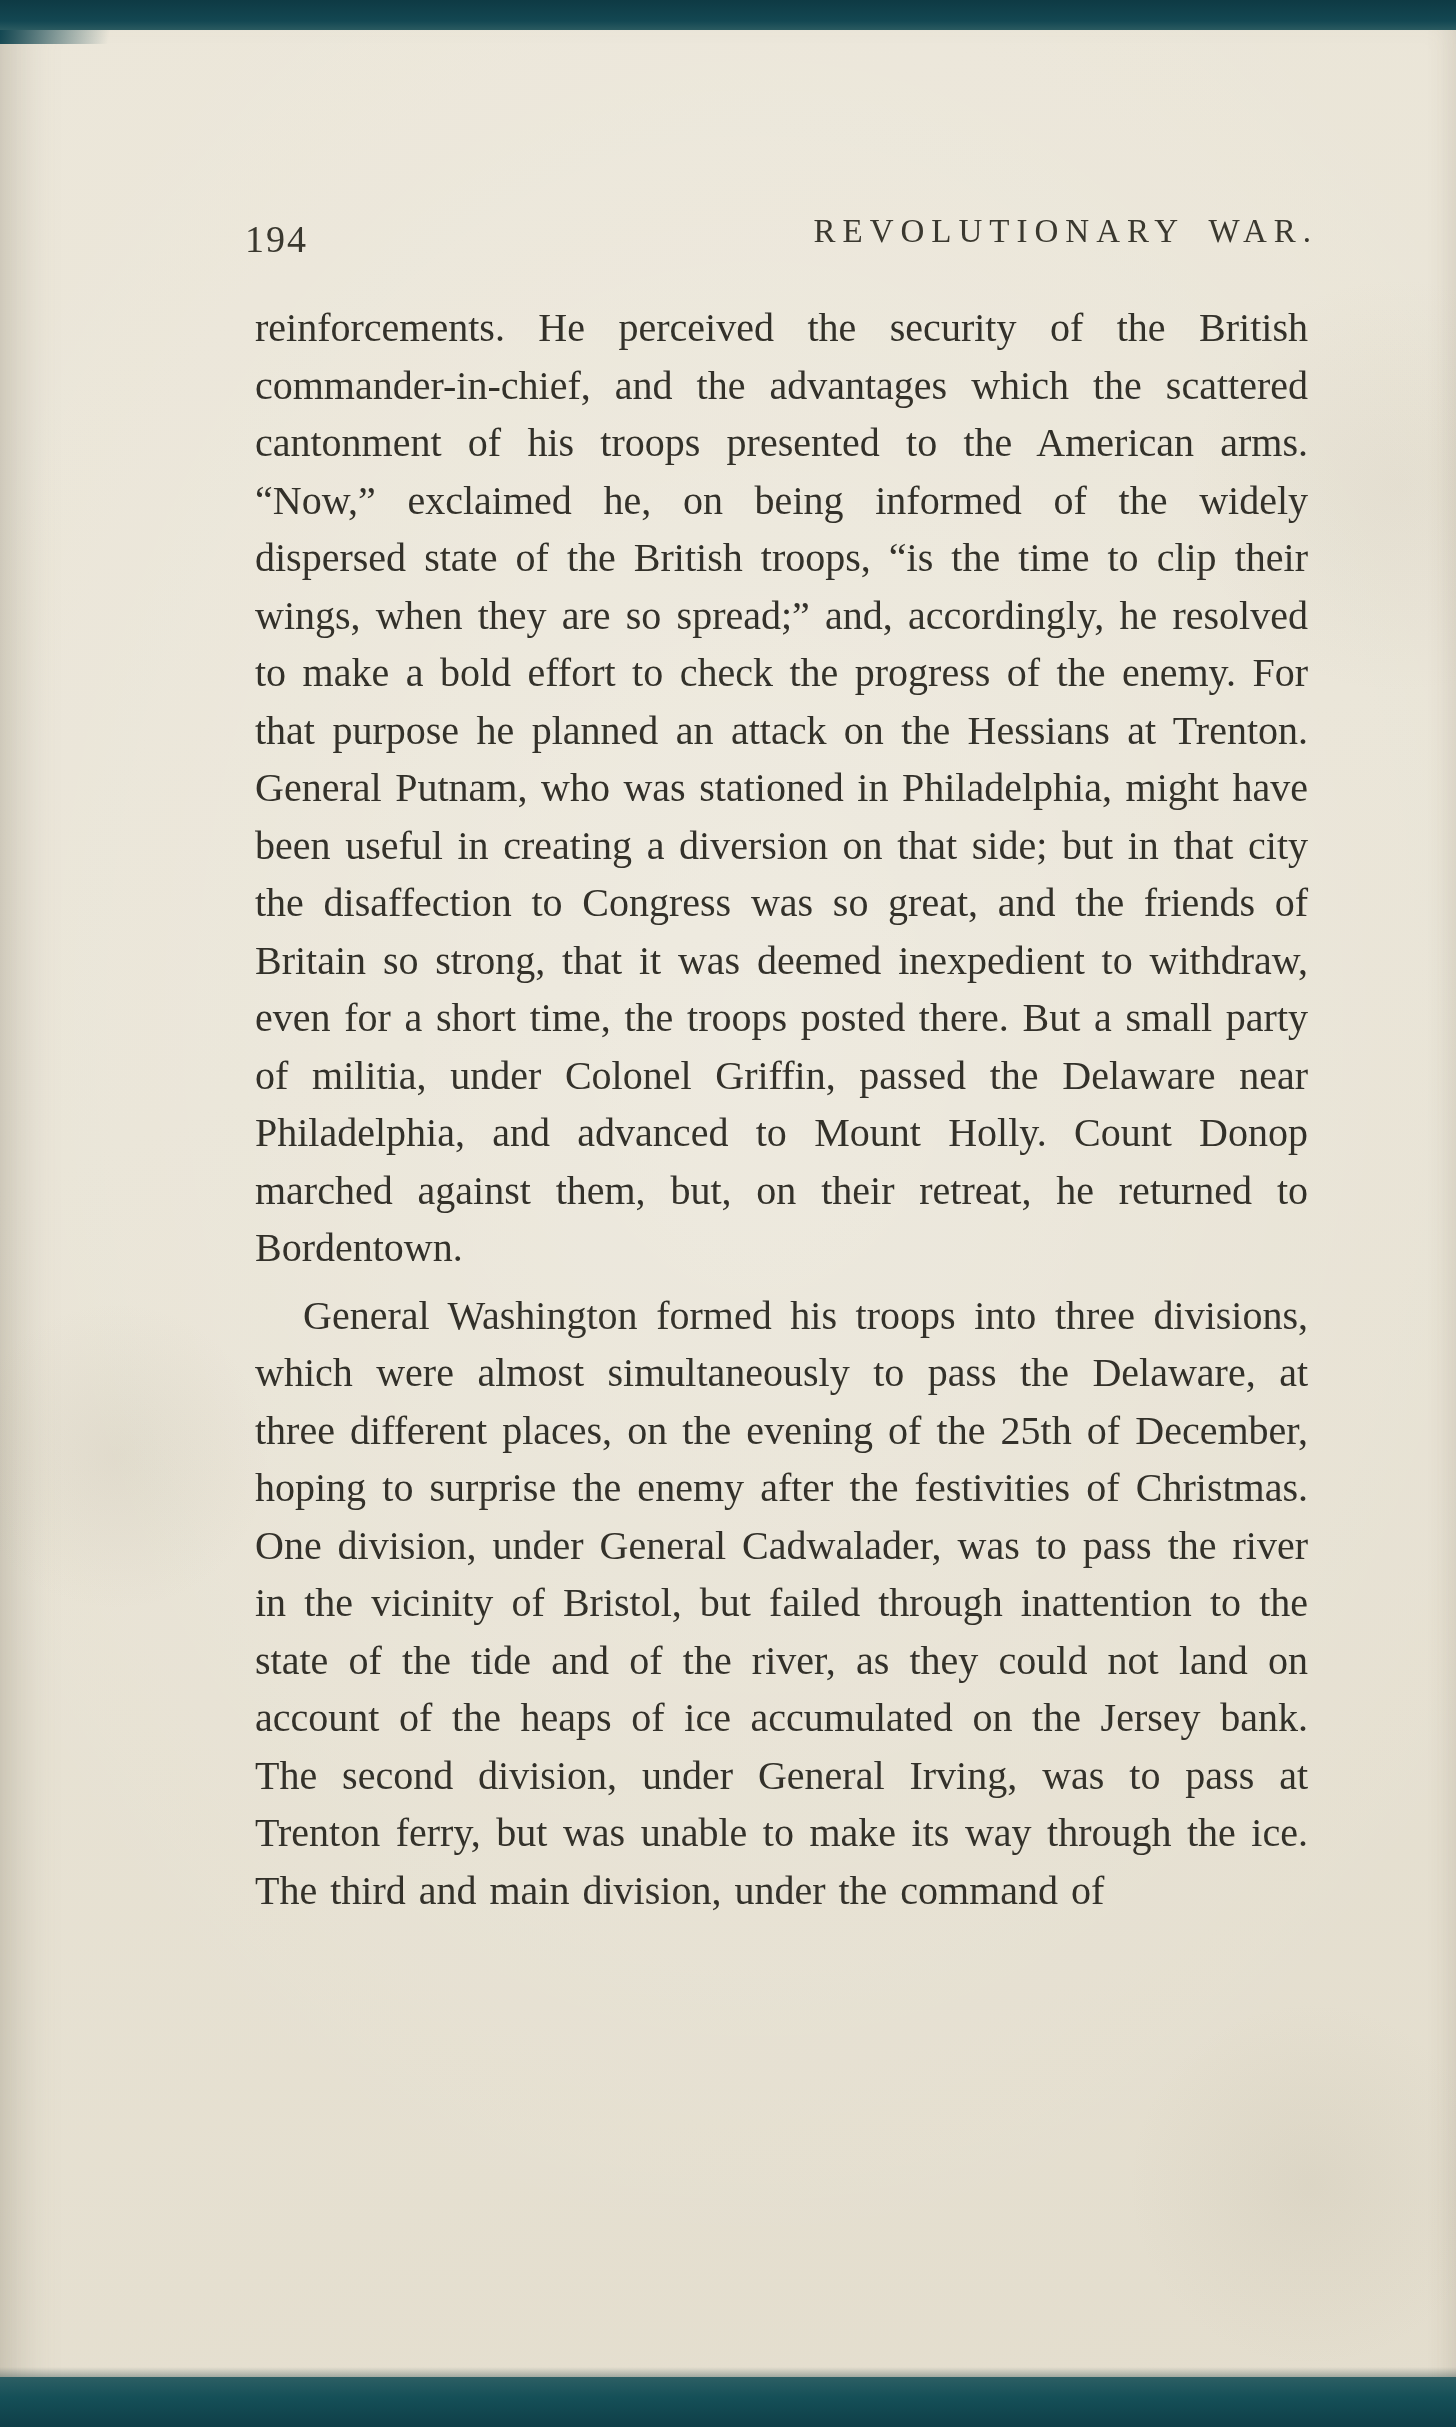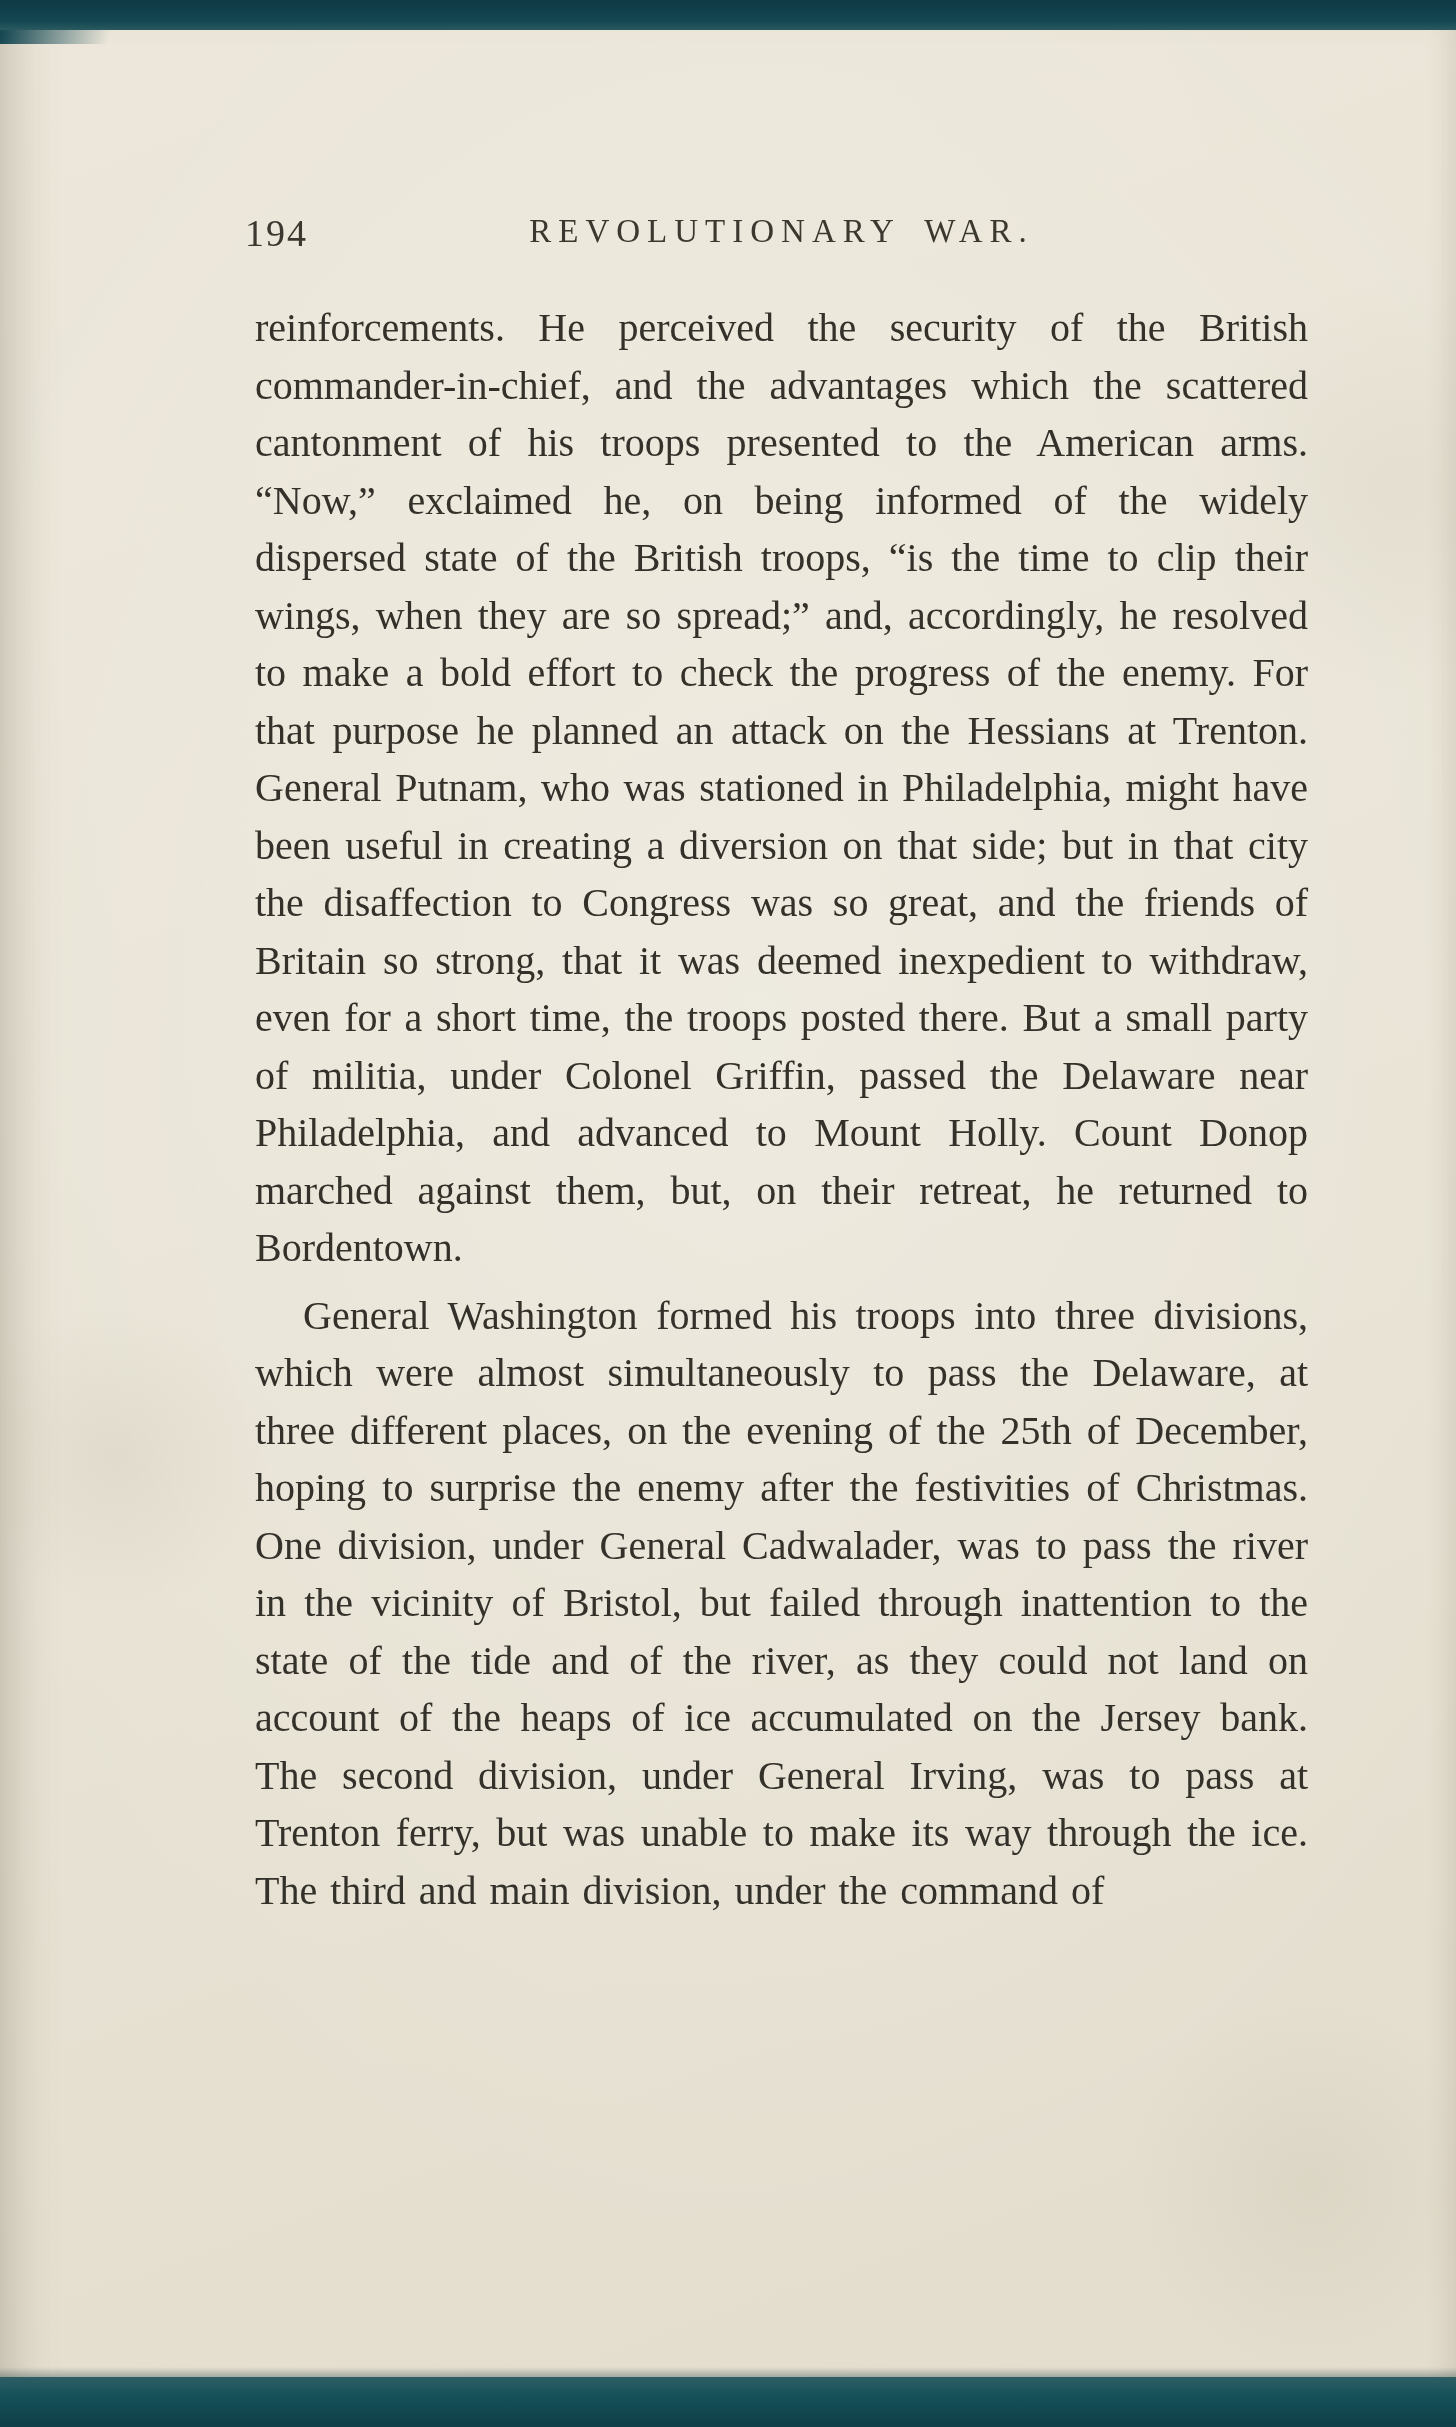--- a/index.html
+++ b/index.html
@@ -53,27 +53,27 @@
     color: #34322b;
   }
   .header-row {
     position: relative;
     height: 62px;
     margin-bottom: 32px;
   }
   .page-number {
     position: absolute;
     left: 0;
-    top: 6px;
+    top: 12px;
     font-size: 38px;
     letter-spacing: 2px;
     color: #3a382f;
   }
   .running-header {
-    text-align: center;
+    text-align: right;
     font-size: 33px;
     letter-spacing: 7px;
     word-spacing: 10px;
     padding-top: 8px;
     color: #3a382f;
     white-space: nowrap;
   }
   .body-text p {
     margin: 10px;
     font-size: 40px;

